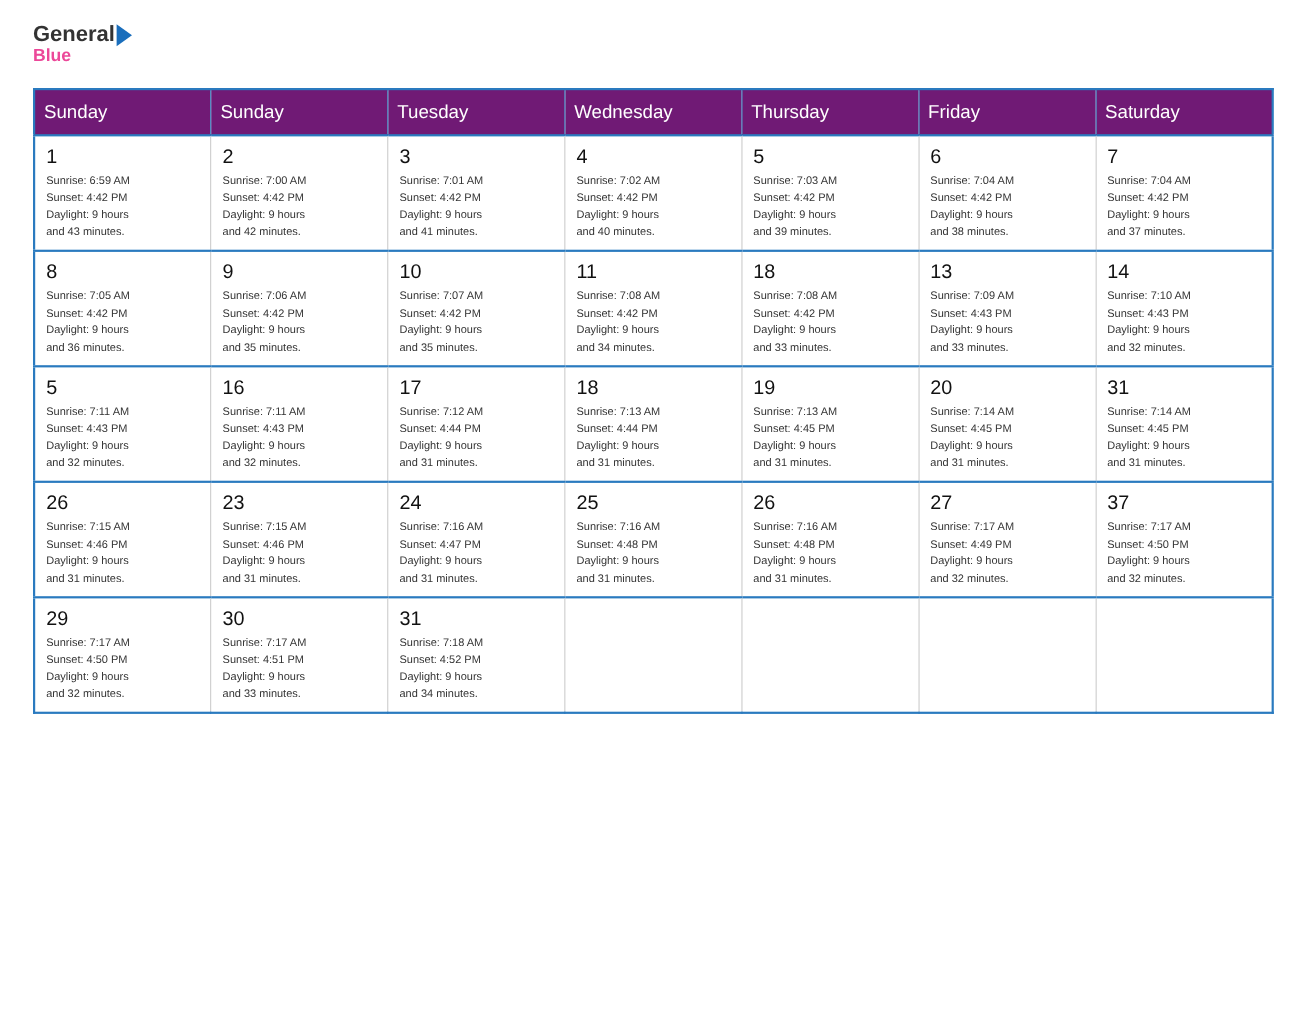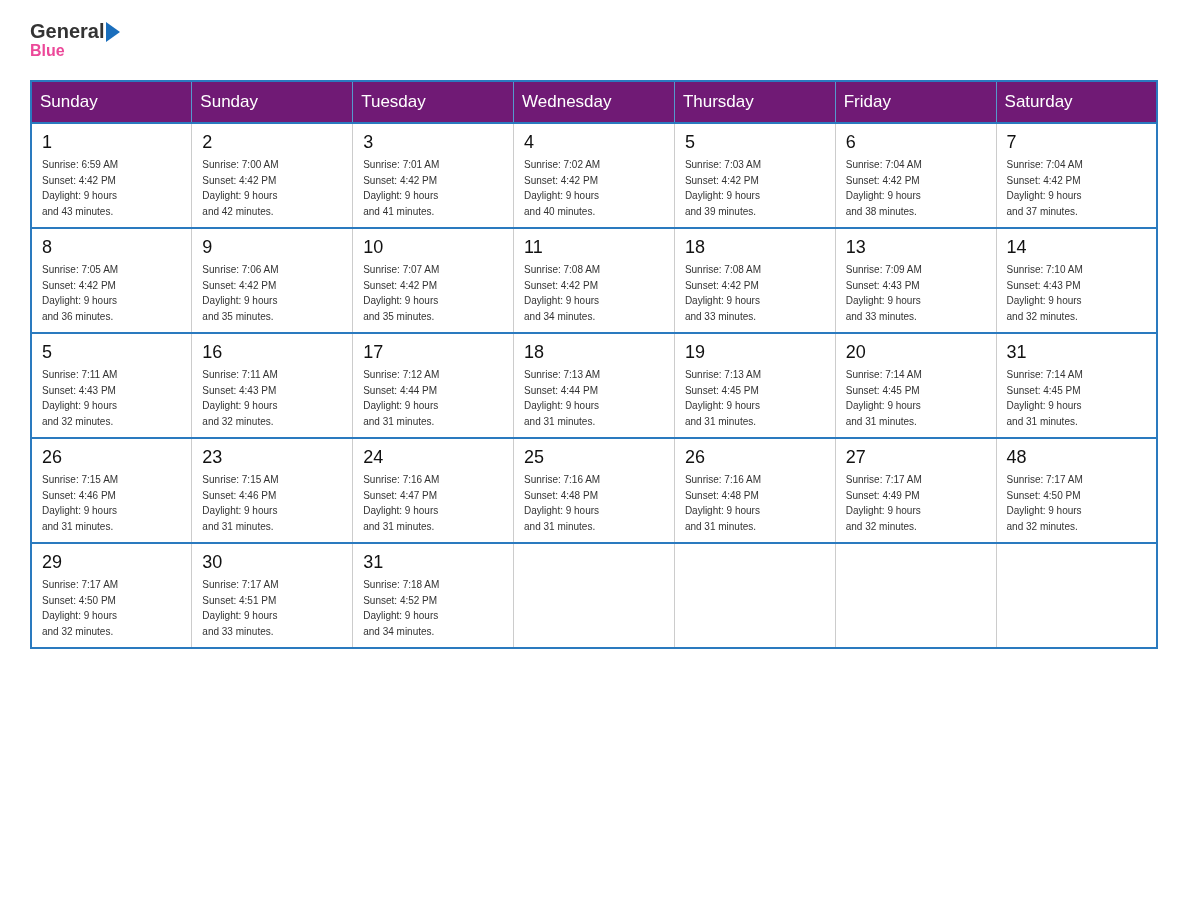--- a/index.html
+++ b/index.html
@@ -384,21 +384,21 @@
         <td>
           <span class="day-number">27</span>
           <div class="day-info">
             Sunrise: 7:17 AM<br>
             Sunset: 4:49 PM<br>
             Daylight: 9 hours<br>
             and 32 minutes.
           </div>
         </td>
         <td>
-          <span class="day-number">48</span>
+          <span class="day-number">37</span>
           <div class="day-info">
             Sunrise: 7:17 AM<br>
             Sunset: 4:50 PM<br>
             Daylight: 9 hours<br>
             and 32 minutes.
           </div>
         </td>
       </tr>
       <tr>
         <td>

